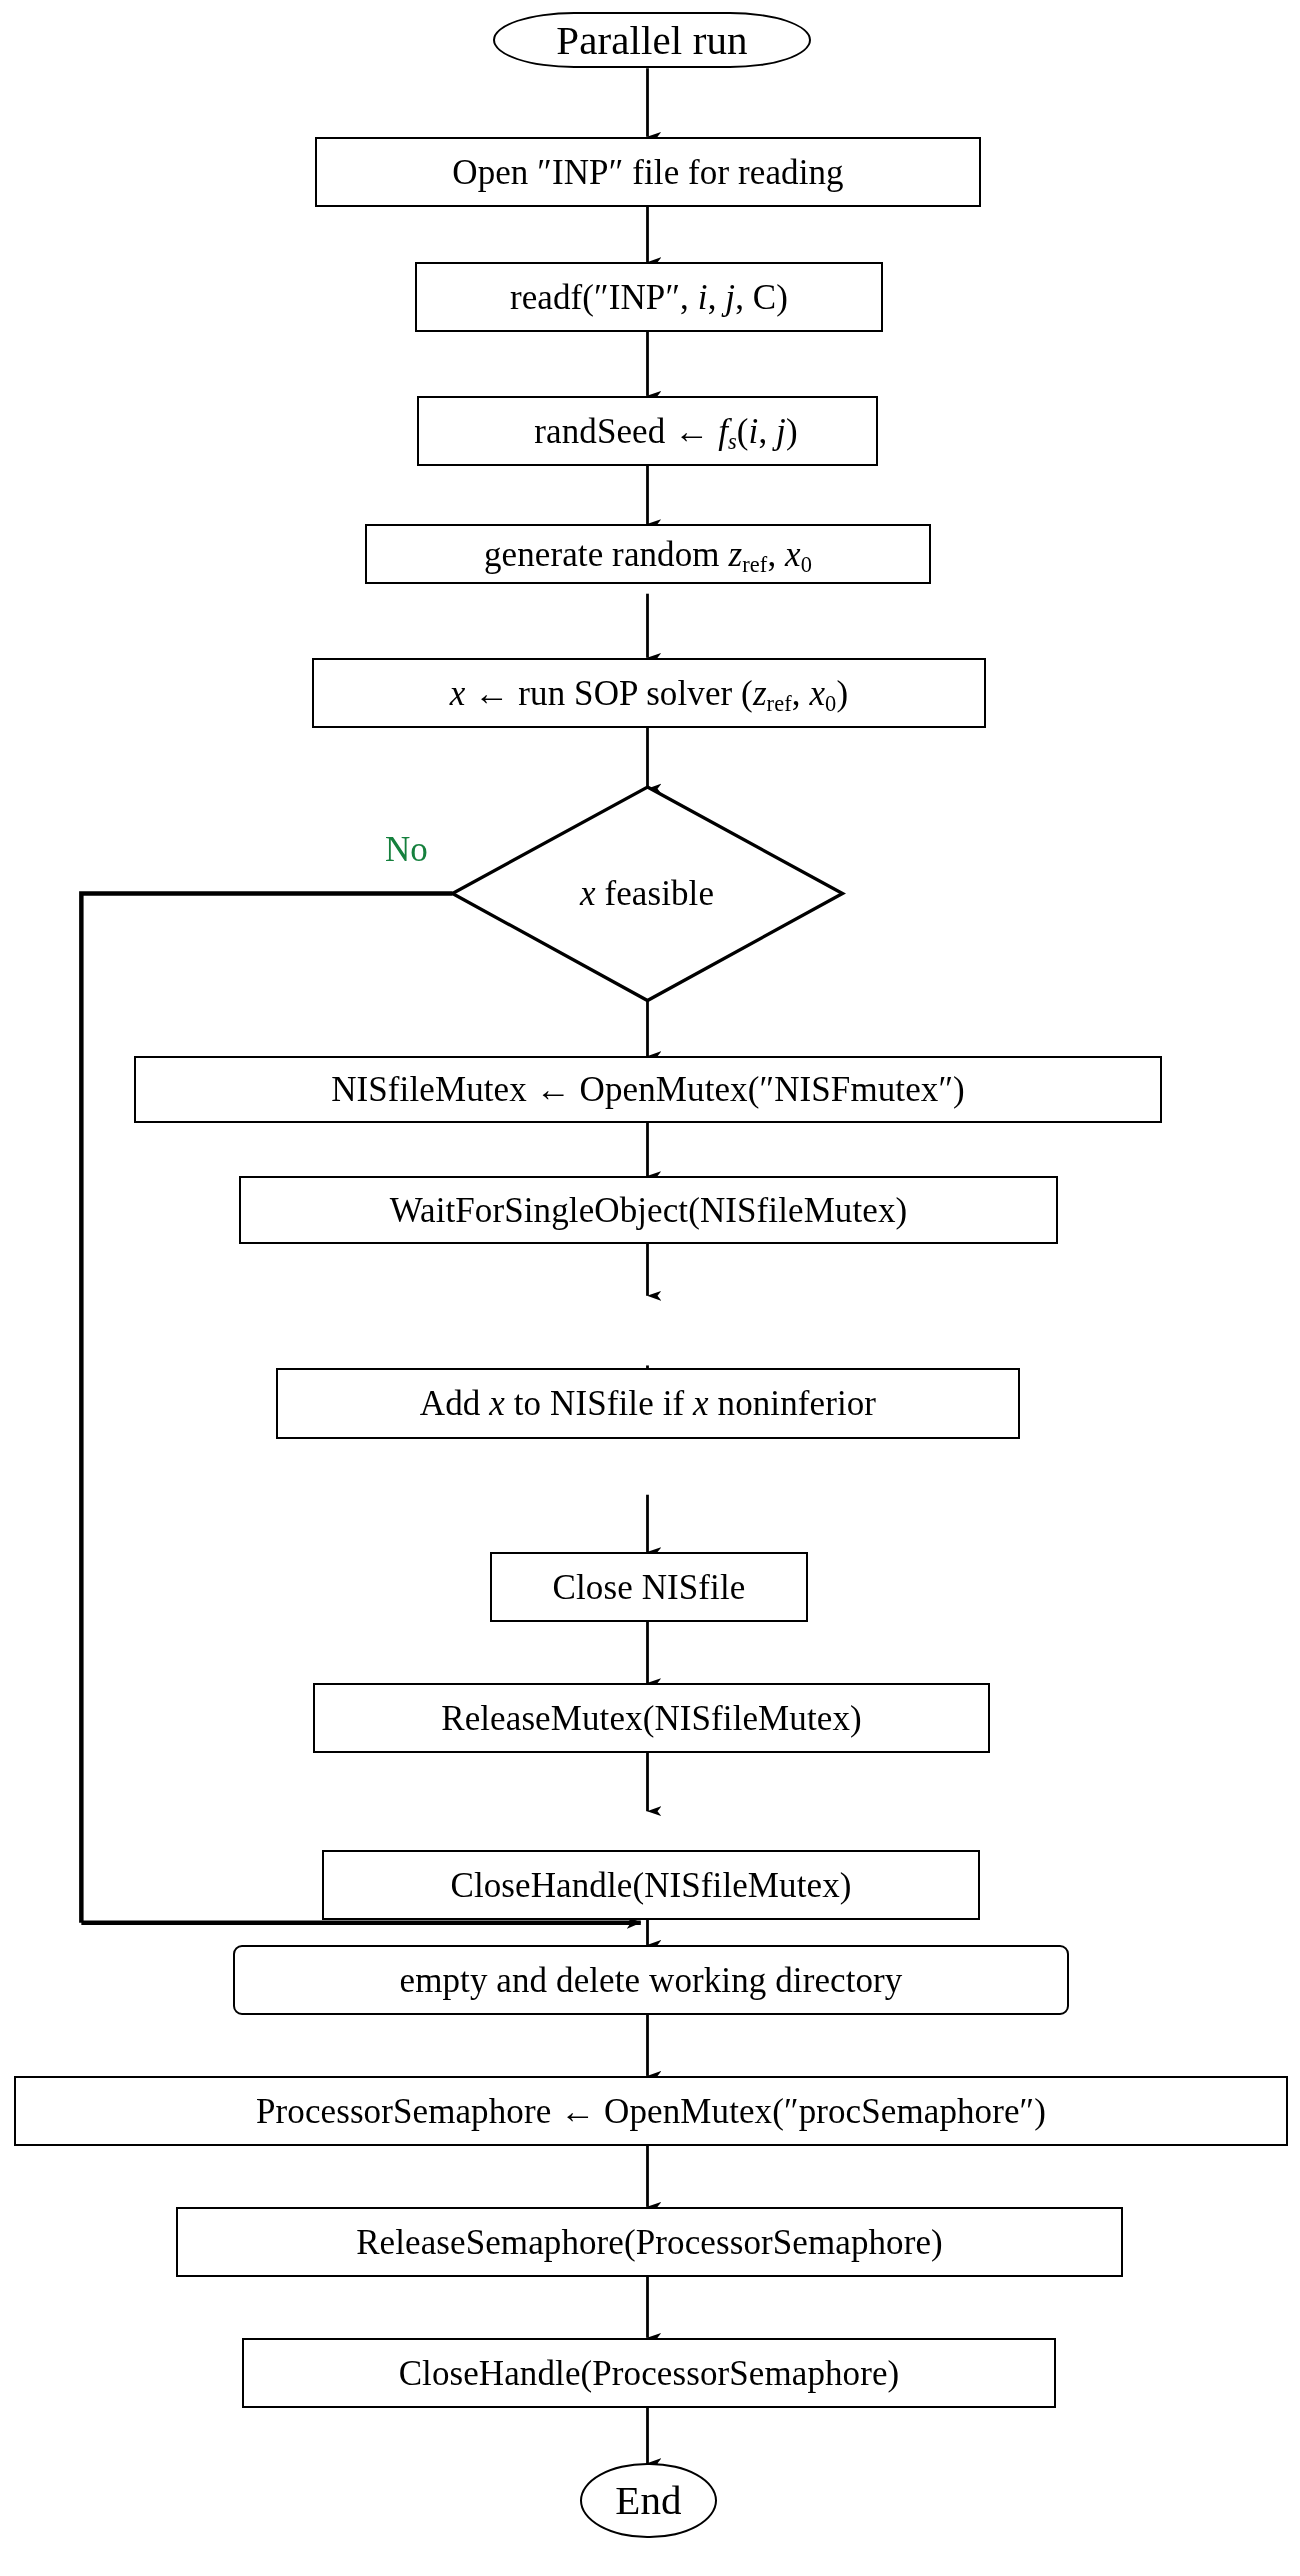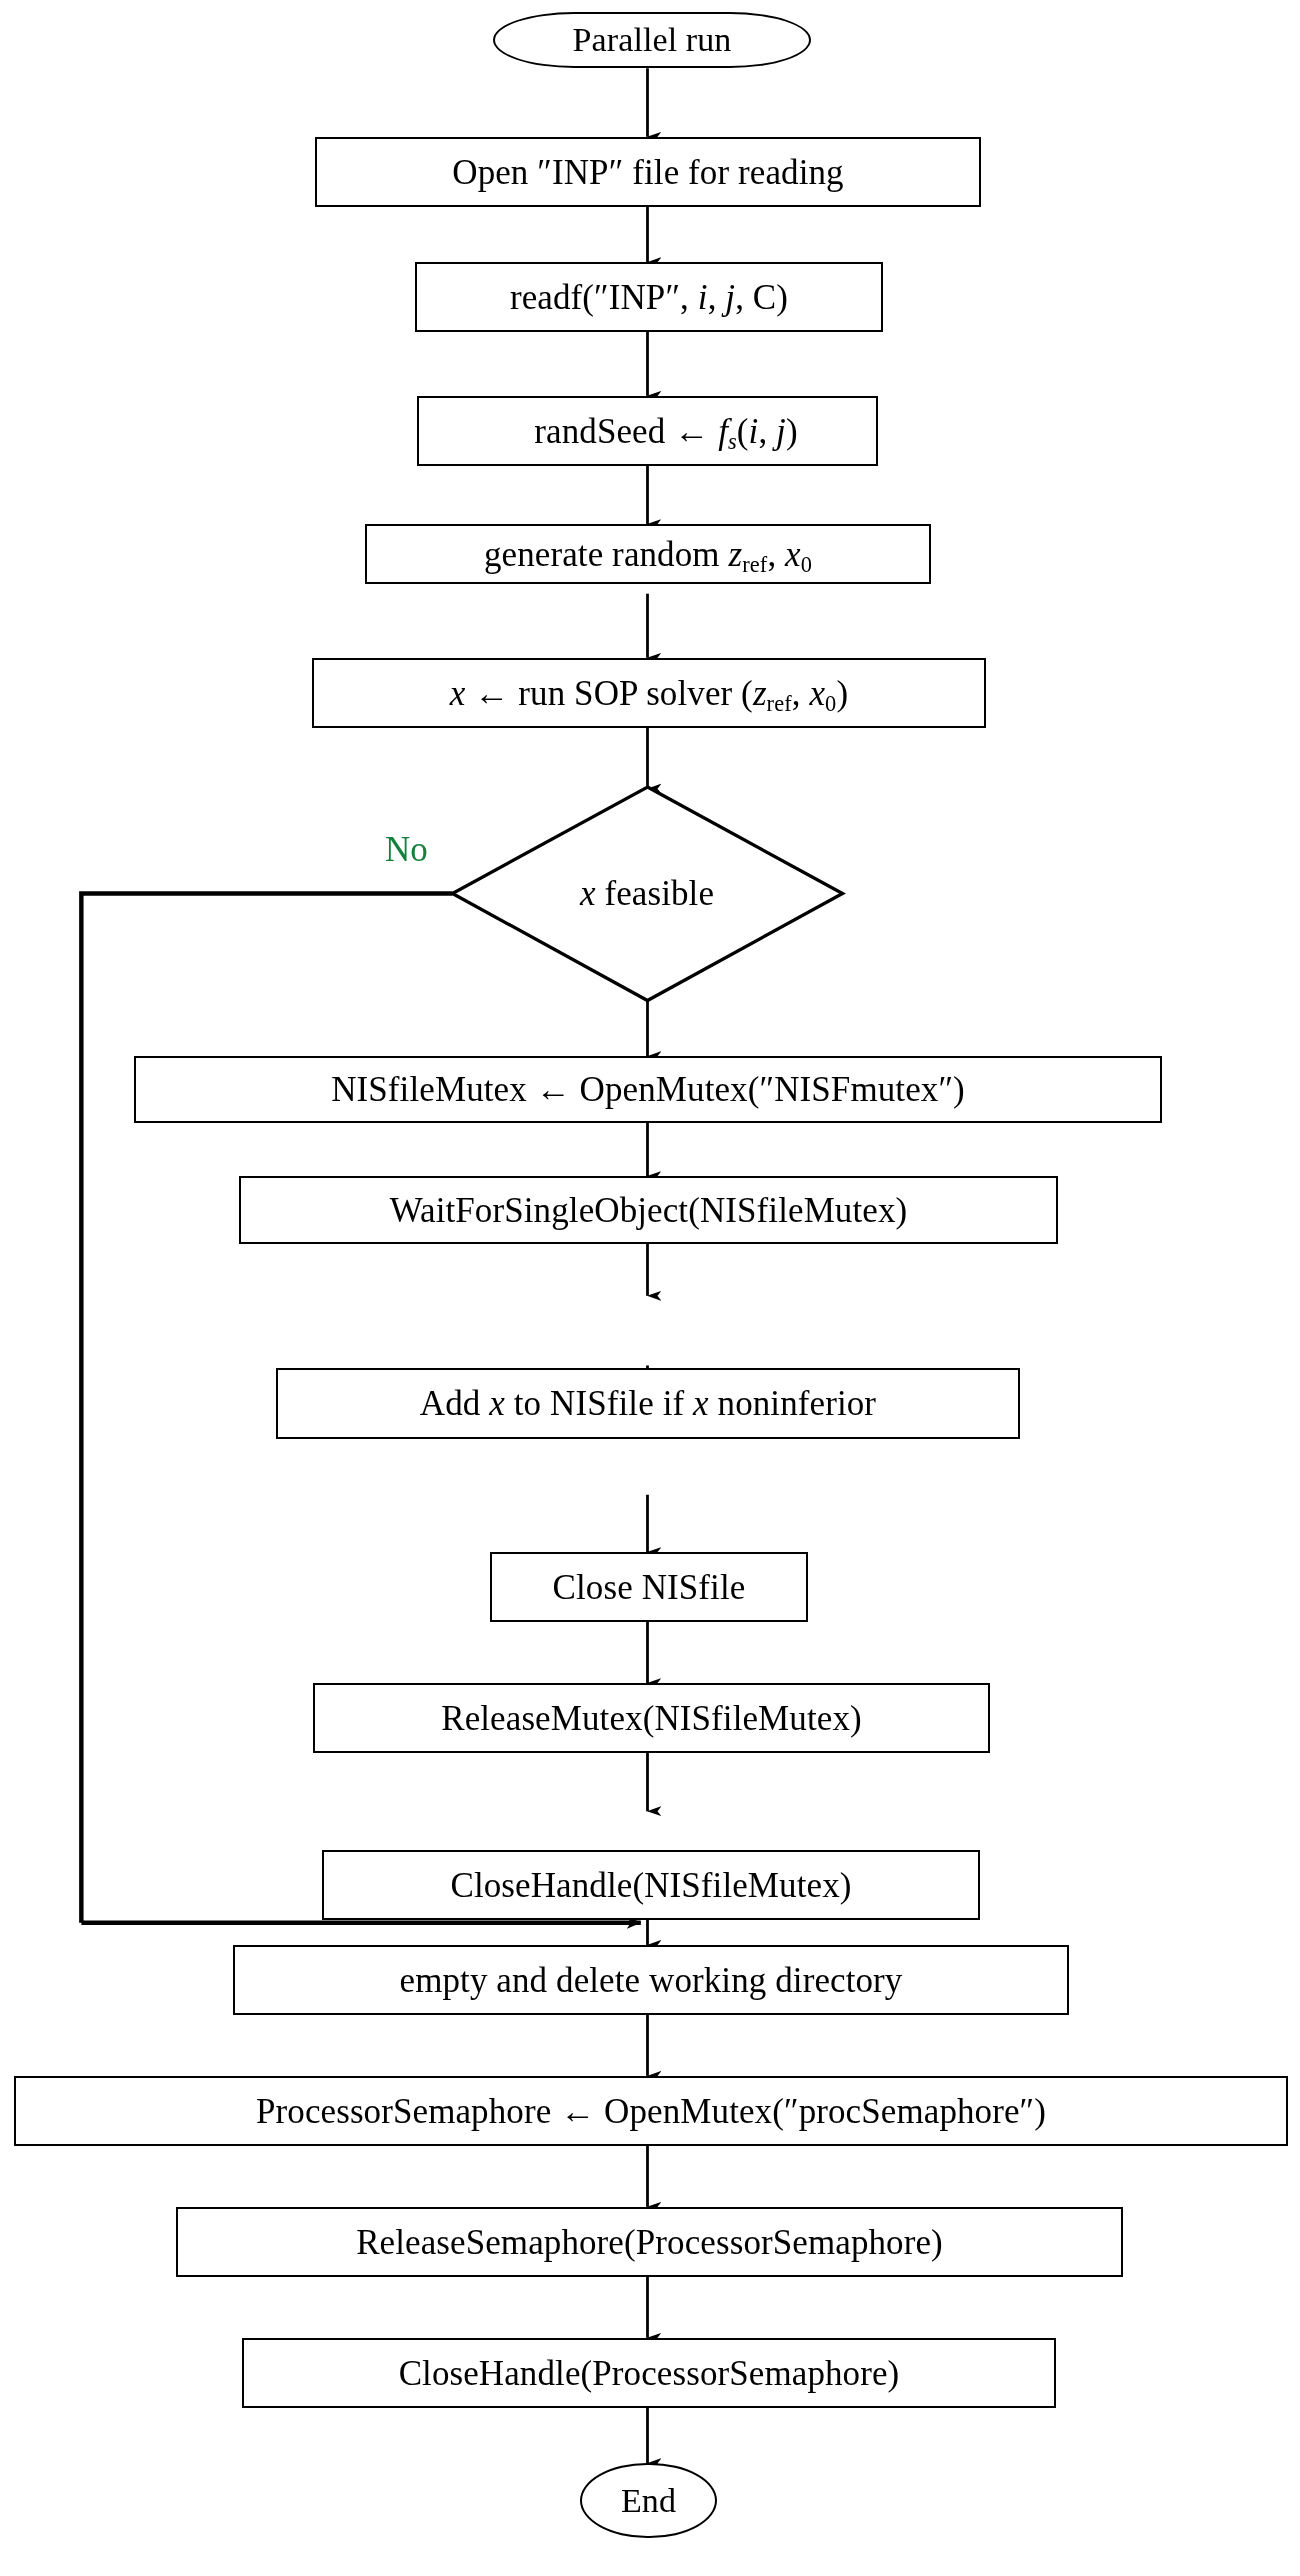--- a/index.html
+++ b/index.html
@@ -45,21 +45,21 @@
   }
   .node.decision {
     border: none;
     background: transparent;
   }
   .node-label {
     font-size: 35px;
     letter-spacing: 0.1px;
     padding: 0 5.6px;
   }
-  .node.terminal .node-label { font-size: 34px; }
+  .node.terminal .node-label { font-size: 41px; }
   .edge-label {
     position: absolute;
     font-size: 35px;
     color: #15803d;
     background: transparent;
     white-space: nowrap;
     line-height: 1.0;
   }
   
   .mi {
@@ -208,21 +208,21 @@
   </div>
 
   <div class="node process" style="left:313px; top:1683px; width:677px; height:70px;">
     <span class="node-label">ReleaseMutex(NISfileMutex)</span>
   </div>
 
   <div class="node process" style="left:322px; top:1811px; width:658px; height:70px;margin-top:39px;">
     <span class="node-label">CloseHandle(NISfileMutex)</span>
   </div>
 
-  <div class="node process" style="left:233px; top:1945px; width:836px; height:70px;">
+  <div class="node process" style="left:233px; top:1945px; width:836px; height:70px;border-radius:9px;">
     <span class="node-label">empty and delete working directory</span>
   </div>
 
   <div class="node process" style="left:14px; top:2076px; width:1274px; height:70px;">
     <span class="node-label">
       ProcessorSemaphore <span class="arrowch">←</span> OpenMutex(<span class="mup">″procSemaphore″</span>)
     </span>
   </div>
 
   <div class="node process" style="left:176px; top:2207px; width:947px; height:70px;">

